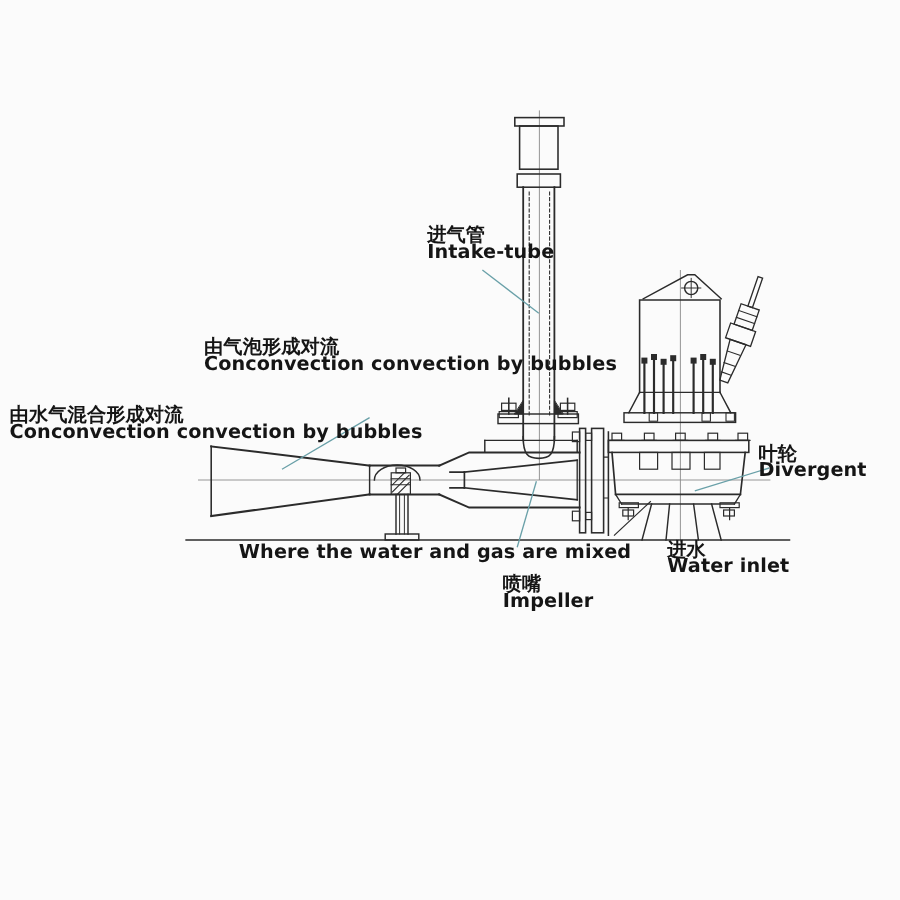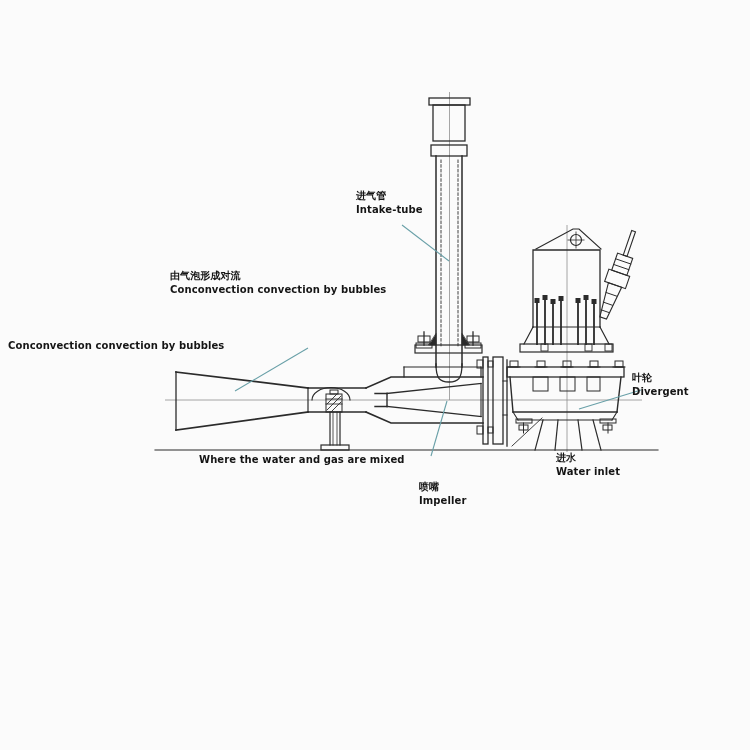--- a/index.html
+++ b/index.html
@@ -8,21 +8,21 @@
     width:750px;height:750px;
     background:#fbfbfb;
     overflow:hidden;
     font-family:"DejaVu Sans","Liberation Sans",sans-serif;
   }
   .stage svg{position:absolute;left:0;top:0;color:#2b2b2b;}
   .label{
     position:absolute;
     color:#151515;
     font-weight:bold;
-    font-size:10px;
+    font-size:16px;
     line-height:14px;
     white-space:nowrap;
     letter-spacing:0.1px;
   }
   .label span{display:block;}
 </style>
 </head>
 <body>
 
 <div class="stage">
@@ -197,27 +197,28 @@
       <path d="M431,456 L447,401"></path>
       <path d="M641,390 L579,409"></path>
     </g>
   </svg>
 
   <div class="label" style="left:356px;top:189px">
     <span>进气管</span>
     <span>Intake-tube</span>
   </div>
 
-  <div class="label" style="left:170px;top:269px">
+  <div class="label" style="left:170px;top:282px">
     <span>由气泡形成对流</span>
     <span>Conconvection convection by bubbles</span>
   </div>
 
 
   <div class="label" style="left:8px;top:339px">
+    <span>由水气混合形成对流</span>
     <span>Conconvection convection by bubbles</span>
   </div>
 
   <div class="label" style="left:199px;top:453px">
     <span>Where the water and gas are mixed</span>
   </div>
 
   <div class="label" style="left:419px;top:480px">
     <span>喷嘴</span>
     <span>Impeller</span>

